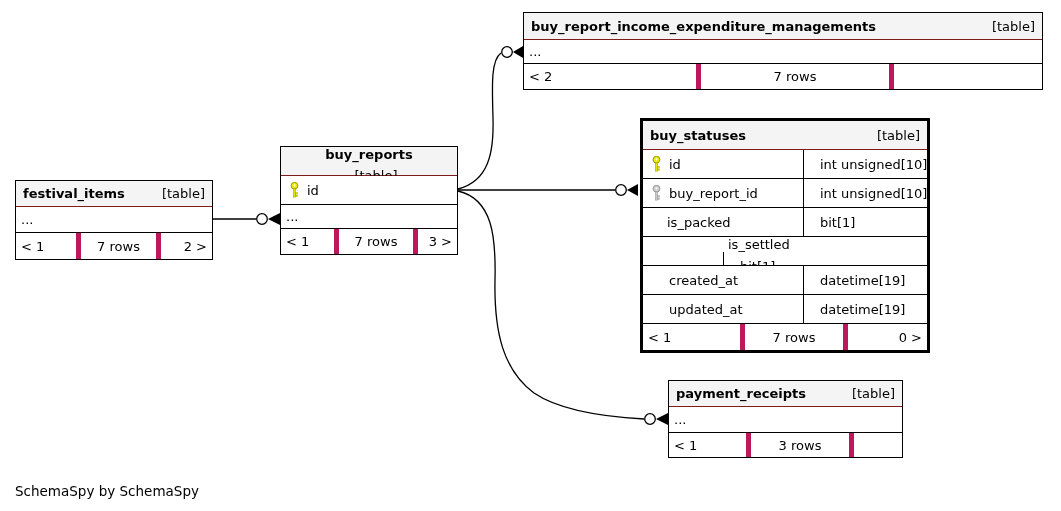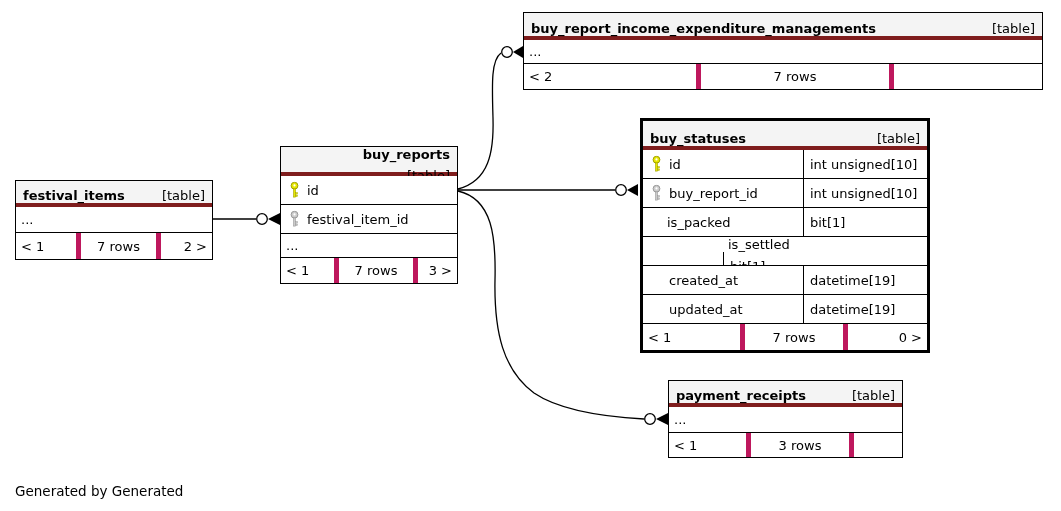--- a/index.html
+++ b/index.html
@@ -15,43 +15,43 @@
   .db-table{
     position:absolute;
     background:#ffffff;
     border:1px solid #000;
     box-sizing:border-box;
     display:flex;flex-direction:column;
   }
   .db-table.emphasis{border-width:3px;}
   .tbl-header{
     background:#f4f4f4;
-    border-bottom:4px solid #7f1d1d;
-    display:flex;align-items:flex-end;justify-content:space-between;
+    border-bottom:1px solid #7f1d1d;
+    display:flex;align-items:center;justify-content:space-between;
     padding:0 7px;box-sizing:border-box;flex:0 0 auto;
     cursor:pointer;
     gap:6px;
   }
   .tbl-name{font-weight:bold;white-space:nowrap;}
   .tbl-badge{font-weight:normal;white-space:nowrap;padding-left:14px;}
   .tbl-row{
     position:relative;
     border-bottom:1px solid #000;
     display:flex;align-items:center;
     box-sizing:border-box;flex:0 0 auto;
     background:#fff;
   }
   .row-name{
     padding-left:26px;white-space:nowrap;
     flex:1 1 auto;box-sizing:border-box;
     display:flex;align-items:center;height:100%;
   }
   .row-type{
     border-left:1px solid #000;
-    padding-left:6px;white-space:nowrap;
+    padding-left:16px;white-space:nowrap;
     box-sizing:border-box;height:100%;
     display:flex;align-items:center;flex:0 0 auto;
   }
   .key-icon{position:absolute;left:8px;top:50%;transform:translateY(-50%);width:11px;height:17px;}
   .ellipsis-row{
     border-bottom:1px solid #000;
     display:flex;align-items:center;
     padding-left:5px;box-sizing:border-box;flex:0 0 auto;background:#fff;
   }
   .tbl-footer{display:flex;flex:0 0 auto;box-sizing:border-box;background:#fff;}
@@ -121,32 +121,20 @@
             <span class="key-icon"><svg viewBox="0 0 11 17" width="11" height="17">
                 <circle cx="5.5" cy="4.2" r="3.4" fill="#e8e800" stroke="#a0a000" stroke-width="1"></circle>
                 <circle cx="5.5" cy="3.9" r="1.1" fill="#ffffff"></circle>
                 <rect x="4.5" y="7.4" width="2" height="8.2" fill="#e8e800" stroke="#a0a000" stroke-width="0.6"></rect>
                 <rect x="6.3" y="11.2" width="2.2" height="1.4" fill="#e8e800" stroke="#a0a000" stroke-width="0.5"></rect>
                 <rect x="6.3" y="13.6" width="2.2" height="1.4" fill="#e8e800" stroke="#a0a000" stroke-width="0.5"></rect>
               </svg></span>
             <span>id</span>
           </div>
         </div>
-        <div class="tbl-row" style="height: 29px;">
-          <div class="row-name">
-            <span class="key-icon"><svg viewBox="0 0 11 17" width="11" height="17">
-                <circle cx="5.5" cy="4.2" r="3.4" fill="#cccccc" stroke="#999999" stroke-width="1"></circle>
-                <circle cx="5.5" cy="3.9" r="1.1" fill="#ffffff"></circle>
-                <rect x="4.5" y="7.4" width="2" height="8.2" fill="#cccccc" stroke="#999999" stroke-width="0.6"></rect>
-                <rect x="6.3" y="11.2" width="2.2" height="1.4" fill="#cccccc" stroke="#999999" stroke-width="0.5"></rect>
-                <rect x="6.3" y="13.6" width="2.2" height="1.4" fill="#cccccc" stroke="#999999" stroke-width="0.5"></rect>
-              </svg></span>
-            <span>festival_item_id</span>
-          </div>
-        </div>
         <div class="ellipsis-row" style="height: 24px;">...</div>
         <div class="tbl-footer" style="height: 25px;">
           <div class="ft-cell ft-left" style="width: 53px;">&lt; 1</div>
           <div class="ft-cell ft-center" style="width: 79px;">7 rows</div>
           <div class="ft-cell ft-right" style="flex: 1 1 auto;">3 &gt;</div>
         </div>
       </div>
       <div class="db-table" style="left: 523px; top: 12px; width: 520px;">
         <div class="tbl-header" style="height: 27px; background: rgb(244, 244, 244);">
           <span class="tbl-name">buy_report_income_expenditure_managements</span>
@@ -227,14 +215,14 @@
         </div>
         <div class="ellipsis-row" style="height: 26px;">...</div>
         <div class="tbl-footer" style="height: 24px;">
           <div class="ft-cell ft-left" style="width: 77px;">&lt; 1</div>
           <div class="ft-cell ft-center" style="width: 103px;">3 rows</div>
           <div class="ft-cell ft-right" style="flex: 1 1 auto;"></div>
         </div>
       </div>
     </div>
 
-  <div id="footer-note">Generated by Generated</div>
+  <div id="footer-note">SchemaSpy by SchemaSpy</div>
 </div>
 
 </body></html>

